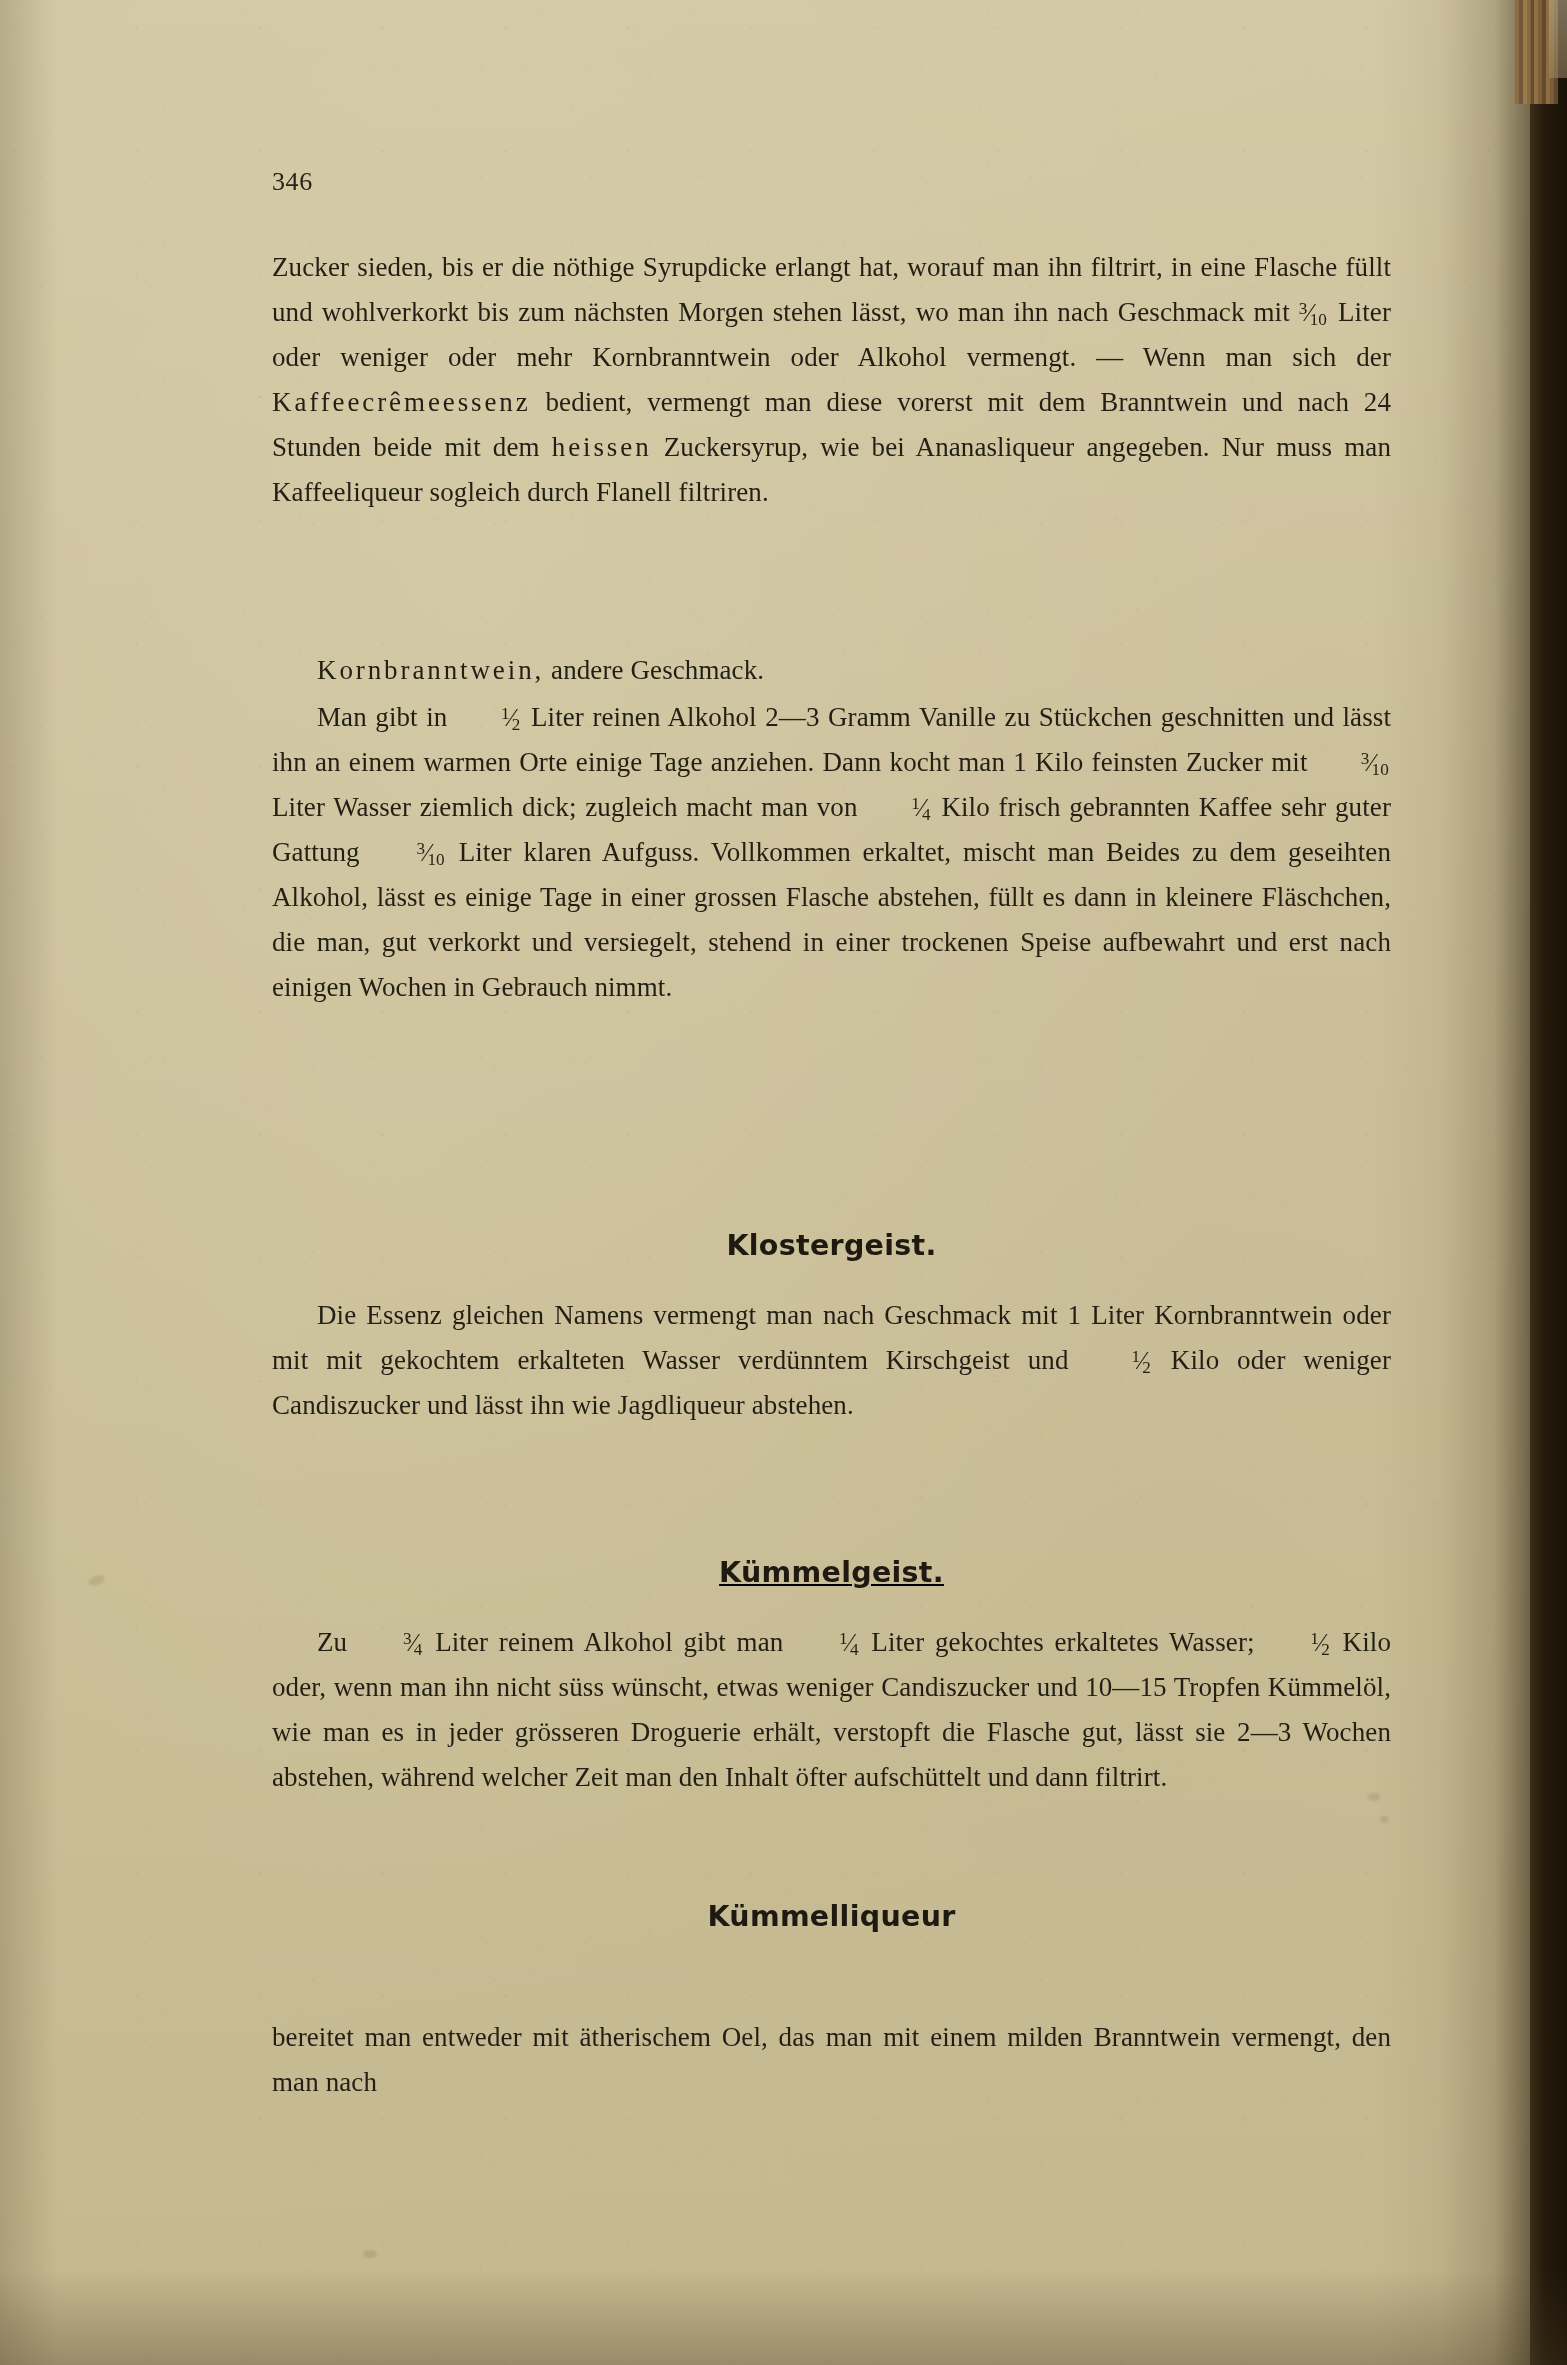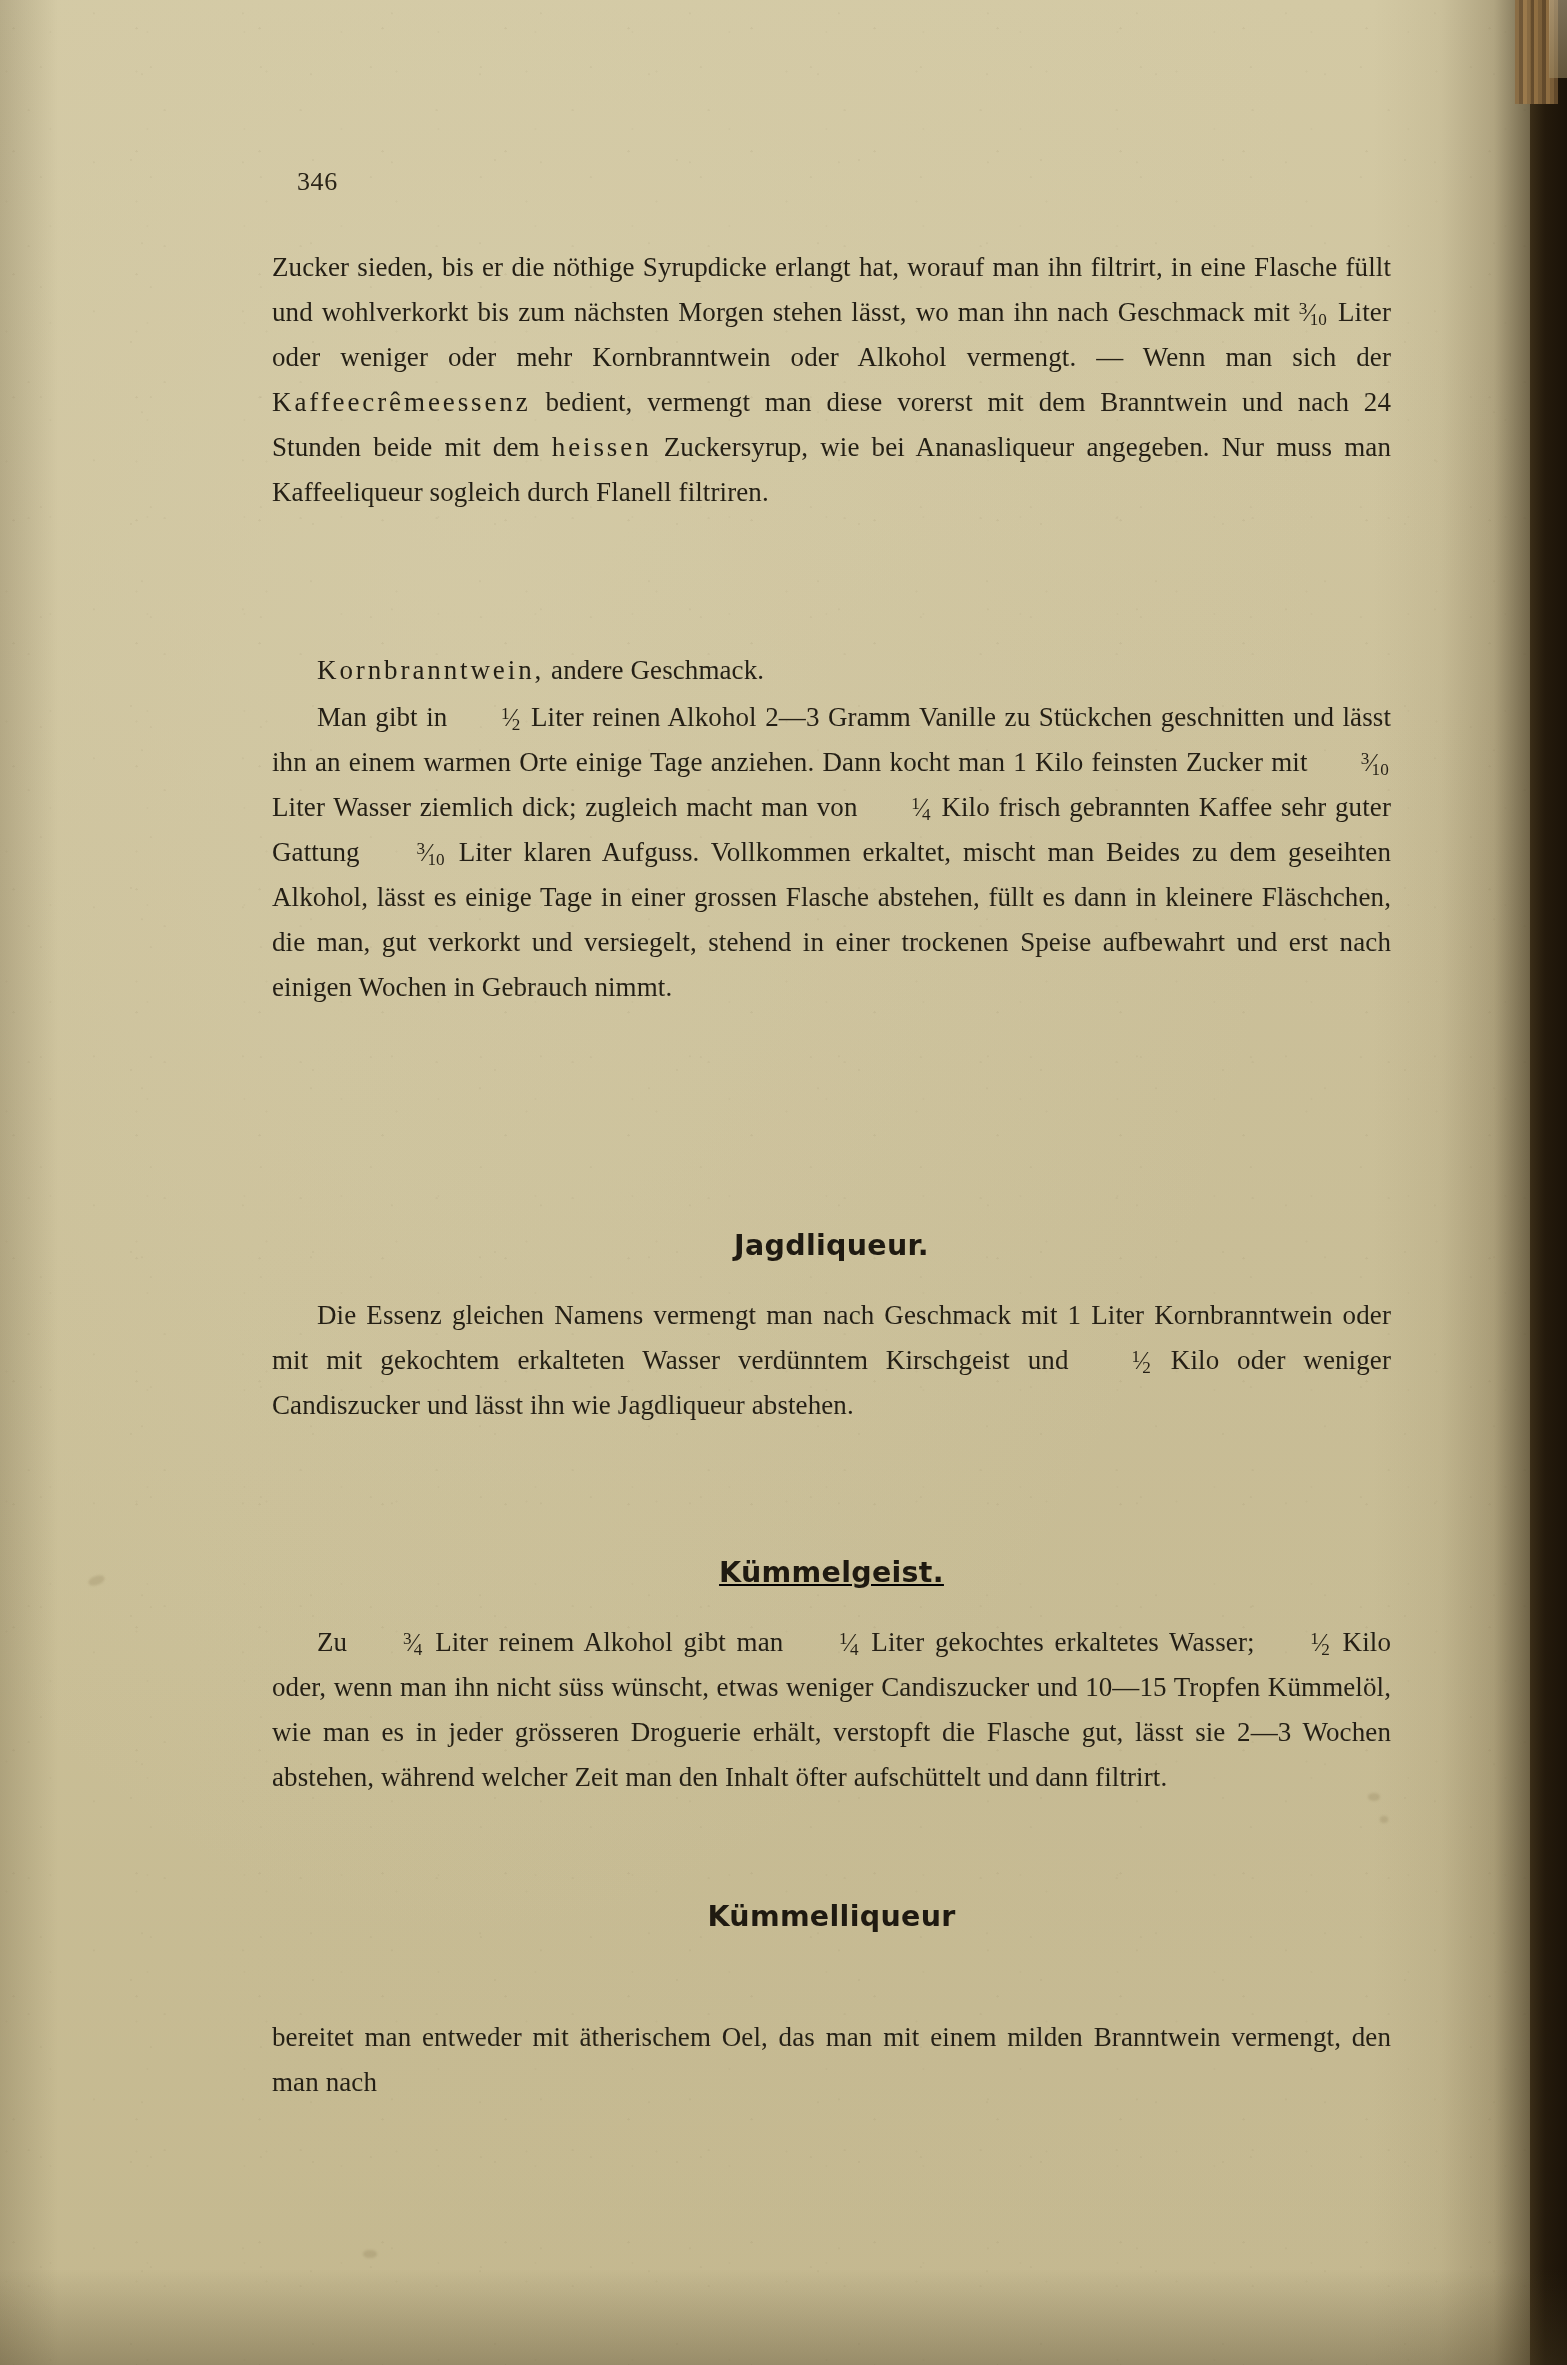--- a/index.html
+++ b/index.html
@@ -103,21 +103,20 @@
     top: 0;
     width: 1119px;
   }
   .folio {
     position: absolute;
     left: 0px;
     top: 167px;
     font-size: 26px;
     letter-spacing: 0.6px;
     color: #2a2418;
-    margin-left: 25px;
   }
   .body-block {
     position: absolute;
     left: 0;
     width: 1119px;
   }
   p.par {
     margin: 0;
     font-size: 27px;
     line-height: 45px;
@@ -191,21 +190,21 @@
 
     <div class="body-block" style="top:648px;">
       <p class="par indent"><span class="spaced">Kornbranntwein,</span><span> andere Geschmack.</span></p>
     </div>
 
     <div class="body-block" style="top:695px;">
       <p class="par indent"><span>Man gibt in </span><span class="frac"><span class="num">1</span><span class="sl">⁄</span><span class="den">2</span></span><span> Liter reinen Alkohol 2—3 Gramm Vanille zu Stückchen geschnitten und lässt ihn an einem warmen Orte einige Tage anziehen. Dann kocht man 1 Kilo feinsten Zucker mit </span><span class="frac"><span class="num">3</span><span class="sl">⁄</span><span class="den">10</span></span><span> Liter Wasser ziemlich dick; zugleich macht man von </span><span class="frac"><span class="num">1</span><span class="sl">⁄</span><span class="den">4</span></span><span> Kilo frisch gebrannten Kaffee sehr guter Gattung </span><span class="frac"><span class="num">3</span><span class="sl">⁄</span><span class="den">10</span></span><span> Liter klaren Aufguss. Vollkommen erkaltet, mischt man Beides zu dem geseihten Alkohol, lässt es einige Tage in einer grossen Flasche abstehen, füllt es dann in kleinere Fläschchen, die man, gut verkorkt und versiegelt, stehend in einer trockenen Speise aufbewahrt und erst nach einigen Wochen in Gebrauch nimmt.</span></p>
     </div>
 
     <div class="body-block" style="top:1229px;">
-      <h2 class="section">Jagdliqueur.</h2>
+      <h2 class="section">Klostergeist.</h2>
     </div>
 
     <div class="body-block" style="top:1293px;">
       <p class="par indent"><span>Die Essenz gleichen Namens vermengt man nach Geschmack mit 1 Liter Kornbranntwein oder mit mit gekochtem erkalteten Wasser verdünntem Kirschgeist und </span><span class="frac"><span class="num">1</span><span class="sl">⁄</span><span class="den">2</span></span><span> Kilo oder weniger Candiszucker und lässt ihn wie Jagdliqueur abstehen.</span></p>
     </div>
 
     <div class="body-block" style="top:1556px;text-decoration:underline;">
       <h2 class="section">Kümmelgeist.</h2>
     </div>
 

